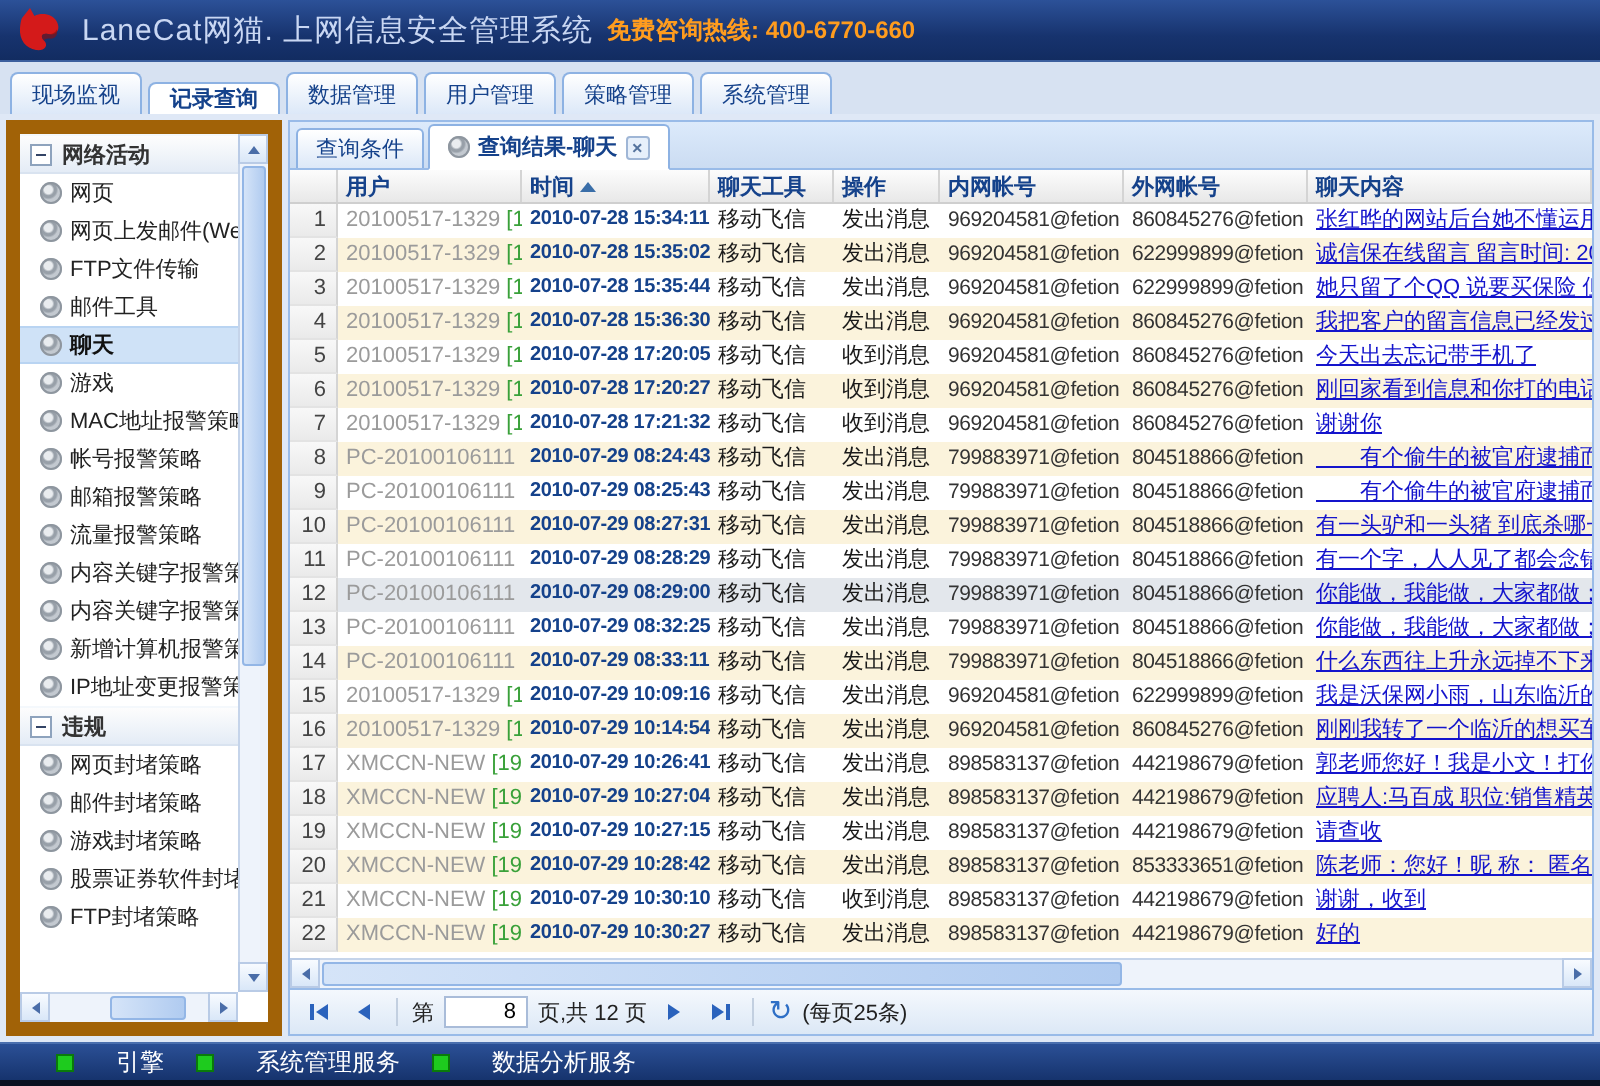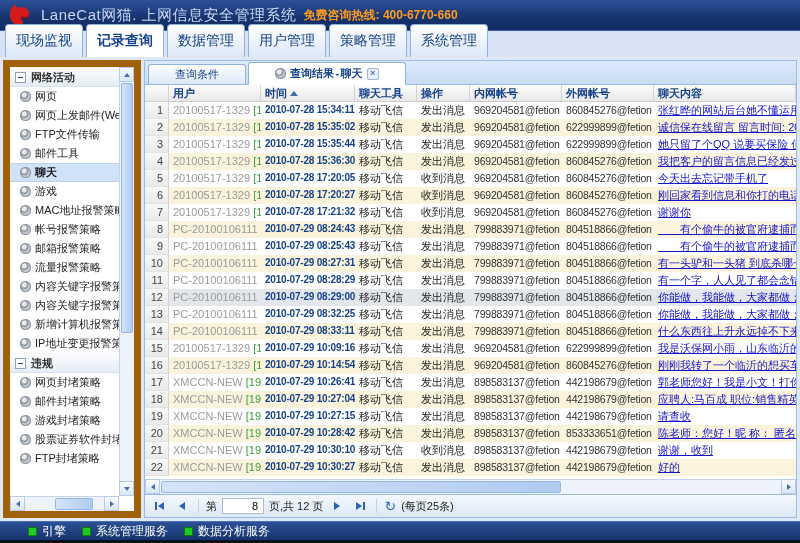--- a/index.html
+++ b/index.html
@@ -9,24 +9,24 @@
 
   
   .app-header { height:31px; flex:0 0 31px; background:linear-gradient(180deg,#2c5198 0%,#17336e 60%,#122c61 100%);
     display:flex; align-items:center; padding:0 8px; gap:7px; border-bottom:1px solid #3c5f9e; }
   .logo { width:26px; height:24px; flex:0 0 26px; }
   .app-title { color:#c9d7f3; font-size:15px; letter-spacing:0.5px; white-space:nowrap; }
   .hotline { color:#ff9c1e; font-weight:bold; font-size:12px; white-space:nowrap; margin-left:0; }
 
   
   .nav-bar { height:26px; flex:0 0 26px; background:#d7e2f2; display:flex; align-items:flex-end; padding-left:5px; gap:3px; }
-  .nav-tab { height:21px; padding:16px 10px; display:flex; align-items:center; font-size:14px; color:#15428b;
+  .nav-tab { height:21px; padding:4px 10px; display:flex; align-items:center; font-size:11px; color:#15428b;
     background:linear-gradient(180deg,#ffffff,#dce8f8); border:1px solid #8db2e3; border-bottom:none;
     border-radius:4px 4px 0 0; cursor:pointer; white-space:nowrap;margin-top:12px; }
-  .nav-tab.active { background:#ffffff; font-weight:bold; height:32px; }
+  .nav-tab.active { background:#ffffff; font-weight:bold; height:16px; }
 
   
   .content { flex:1; display:flex; gap:3px; padding:3px; background:#dfe8f6; overflow:hidden; }
 
   
   .sidebar { width:138px; flex:0 0 138px; background:#fff; border:7px solid #a16207; position:relative; overflow:hidden; }
   .side-list { position:absolute; top:0; left:0; right:15px; bottom:15px; overflow:hidden; }
   .side-group-header { height:20px; display:flex; align-items:center; gap:5px; padding:0 5px;
     background:linear-gradient(180deg,#fdfdfd,#e4ecf6); border-bottom:1px solid #d9e3f0; border-top:1px solid #f4f8fc;
     font-weight:bold; color:#333; white-space:nowrap; cursor:pointer; }
@@ -47,22 +47,22 @@
   .tri-up { width:0;height:0;border-left:3px solid transparent;border-right:3px solid transparent;border-bottom:4px solid #4a6da8; }
   .tri-down { width:0;height:0;border-left:3px solid transparent;border-right:3px solid transparent;border-top:4px solid #4a6da8; }
   .tri-l { width:0;height:0;border-top:3px solid transparent;border-bottom:3px solid transparent;border-right:4px solid #4a6da8; }
   .tri-r { width:0;height:0;border-top:3px solid transparent;border-bottom:3px solid transparent;border-left:4px solid #4a6da8; }
   .sb-thumb { position:absolute; background:linear-gradient(90deg,#d5e4f8,#b0cbf0); border:1px solid #93b6e6; border-radius:2px; }
 
   
   .main-panel { flex:1; background:#fff; border:1px solid #99bbe8; display:flex; flex-direction:column; overflow:hidden; }
   .grid-tabstrip { height:24px; flex:0 0 24px; background:linear-gradient(180deg,#dceafb,#cbdcf2); display:flex; align-items:flex-end;
     gap:2px; padding-left:3px; border-bottom:1px solid #99bbe8; }
-  .grid-tab { height:20px; padding:0 26px; display:flex; align-items:center; gap:4px; font-size:11px; color:#15428b;
-    background:linear-gradient(180deg,#ffffff,#dce8f8); border:1px solid #8db2e3; border-bottom:none; border-radius:3px 3px 0 0; cursor:pointer;font-family:Liberation Mono, monospace; }
+  .grid-tab { height:20px; padding:0 9px; display:flex; align-items:center; gap:4px; font-size:11px; color:#15428b;
+    background:linear-gradient(180deg,#ffffff,#dce8f8); border:1px solid #8db2e3; border-bottom:none; border-radius:3px 3px 0 0; cursor:pointer; }
   .grid-tab.active { background:#ffffff; height:23px; font-weight:bold; margin-bottom:-1px; border-bottom:1px solid #fff; }
   .tab-close { width:12px; height:12px; border:1px solid #9fb6d6; background:#e7f0fb; color:#56749e; font-size:9px; line-height:10px;
     text-align:center; border-radius:2px; cursor:pointer; }
 
   
   .grid-header { height:17px; flex:0 0 17px; display:flex; background:linear-gradient(180deg,#fcfcfc,#e8e8e8);
     border-bottom:1px solid #cfcfcf; }
   .gh-cell { display:flex; align-items:center; gap:3px; padding:0 4px; border-right:1px solid #d4d4d4; font-weight:bold;
     color:#15428b; white-space:nowrap; overflow:hidden; cursor:pointer; }
   .sort-asc { width:0; height:0; border-left:4px solid transparent; border-right:4px solid transparent; border-bottom:5px solid #3a6ea8; }
@@ -97,21 +97,21 @@
   .pg-tri-l { width:0;height:0;border-top:4px solid transparent;border-bottom:4px solid transparent;border-right:6px solid #2a62bc; }
   .pg-tri-r { width:0;height:0;border-top:4px solid transparent;border-bottom:4px solid transparent;border-left:6px solid #2a62bc; }
   .pg-sep { width:1px; height:14px; background:#c2cfe0; margin:0 2px; }
   .pg-input { width:42px; height:16px; border:1px solid #a9bcd9; font-size:11px; text-align:right; padding-right:5px;
     font-family:"Liberation Sans","DejaVu Sans",sans-serif; }
   .pg-refresh { color:#2e6fc6; font-size:14px; line-height:14px; cursor:pointer; font-family:"DejaVu Sans",sans-serif; }
 
   
   .status-bar { height:22px; flex:0 0 22px; background:linear-gradient(180deg,#2b5096,#16336d); border-top:1px solid #4a6fae;
     border-bottom:3px solid #0a1020; display:flex; align-items:center; gap:16px; padding:0 10px 0 28px; color:#fff; font-size:12px; }
-  .status-item { display:flex; align-items:center; gap:5px; white-space:nowrap; }
+  .status-item { display:flex; align-items:center; gap:21px; white-space:nowrap; }
   .green-sq { width:9px; height:9px; background:#1ecb1e; border:1px solid #0a7a0a; }
 </style>
 </head>
 <body>
 
 <div id="app">
 
   <div class="app-header">
     <svg class="logo" viewBox="0 0 26 24">
       <path fill="#d41a1a" d="M3 6 L7 1 L9.2 5 C13 3 18.5 4 20.5 8 C22.5 12 20 15 16 14 C13 13.3 12 15.2 14 17.2 C16.6 19.8 14 22.6 10 22 C5 21.2 1.5 17 2 11 C2.2 8.8 2.4 7.4 3 6 Z"></path>

